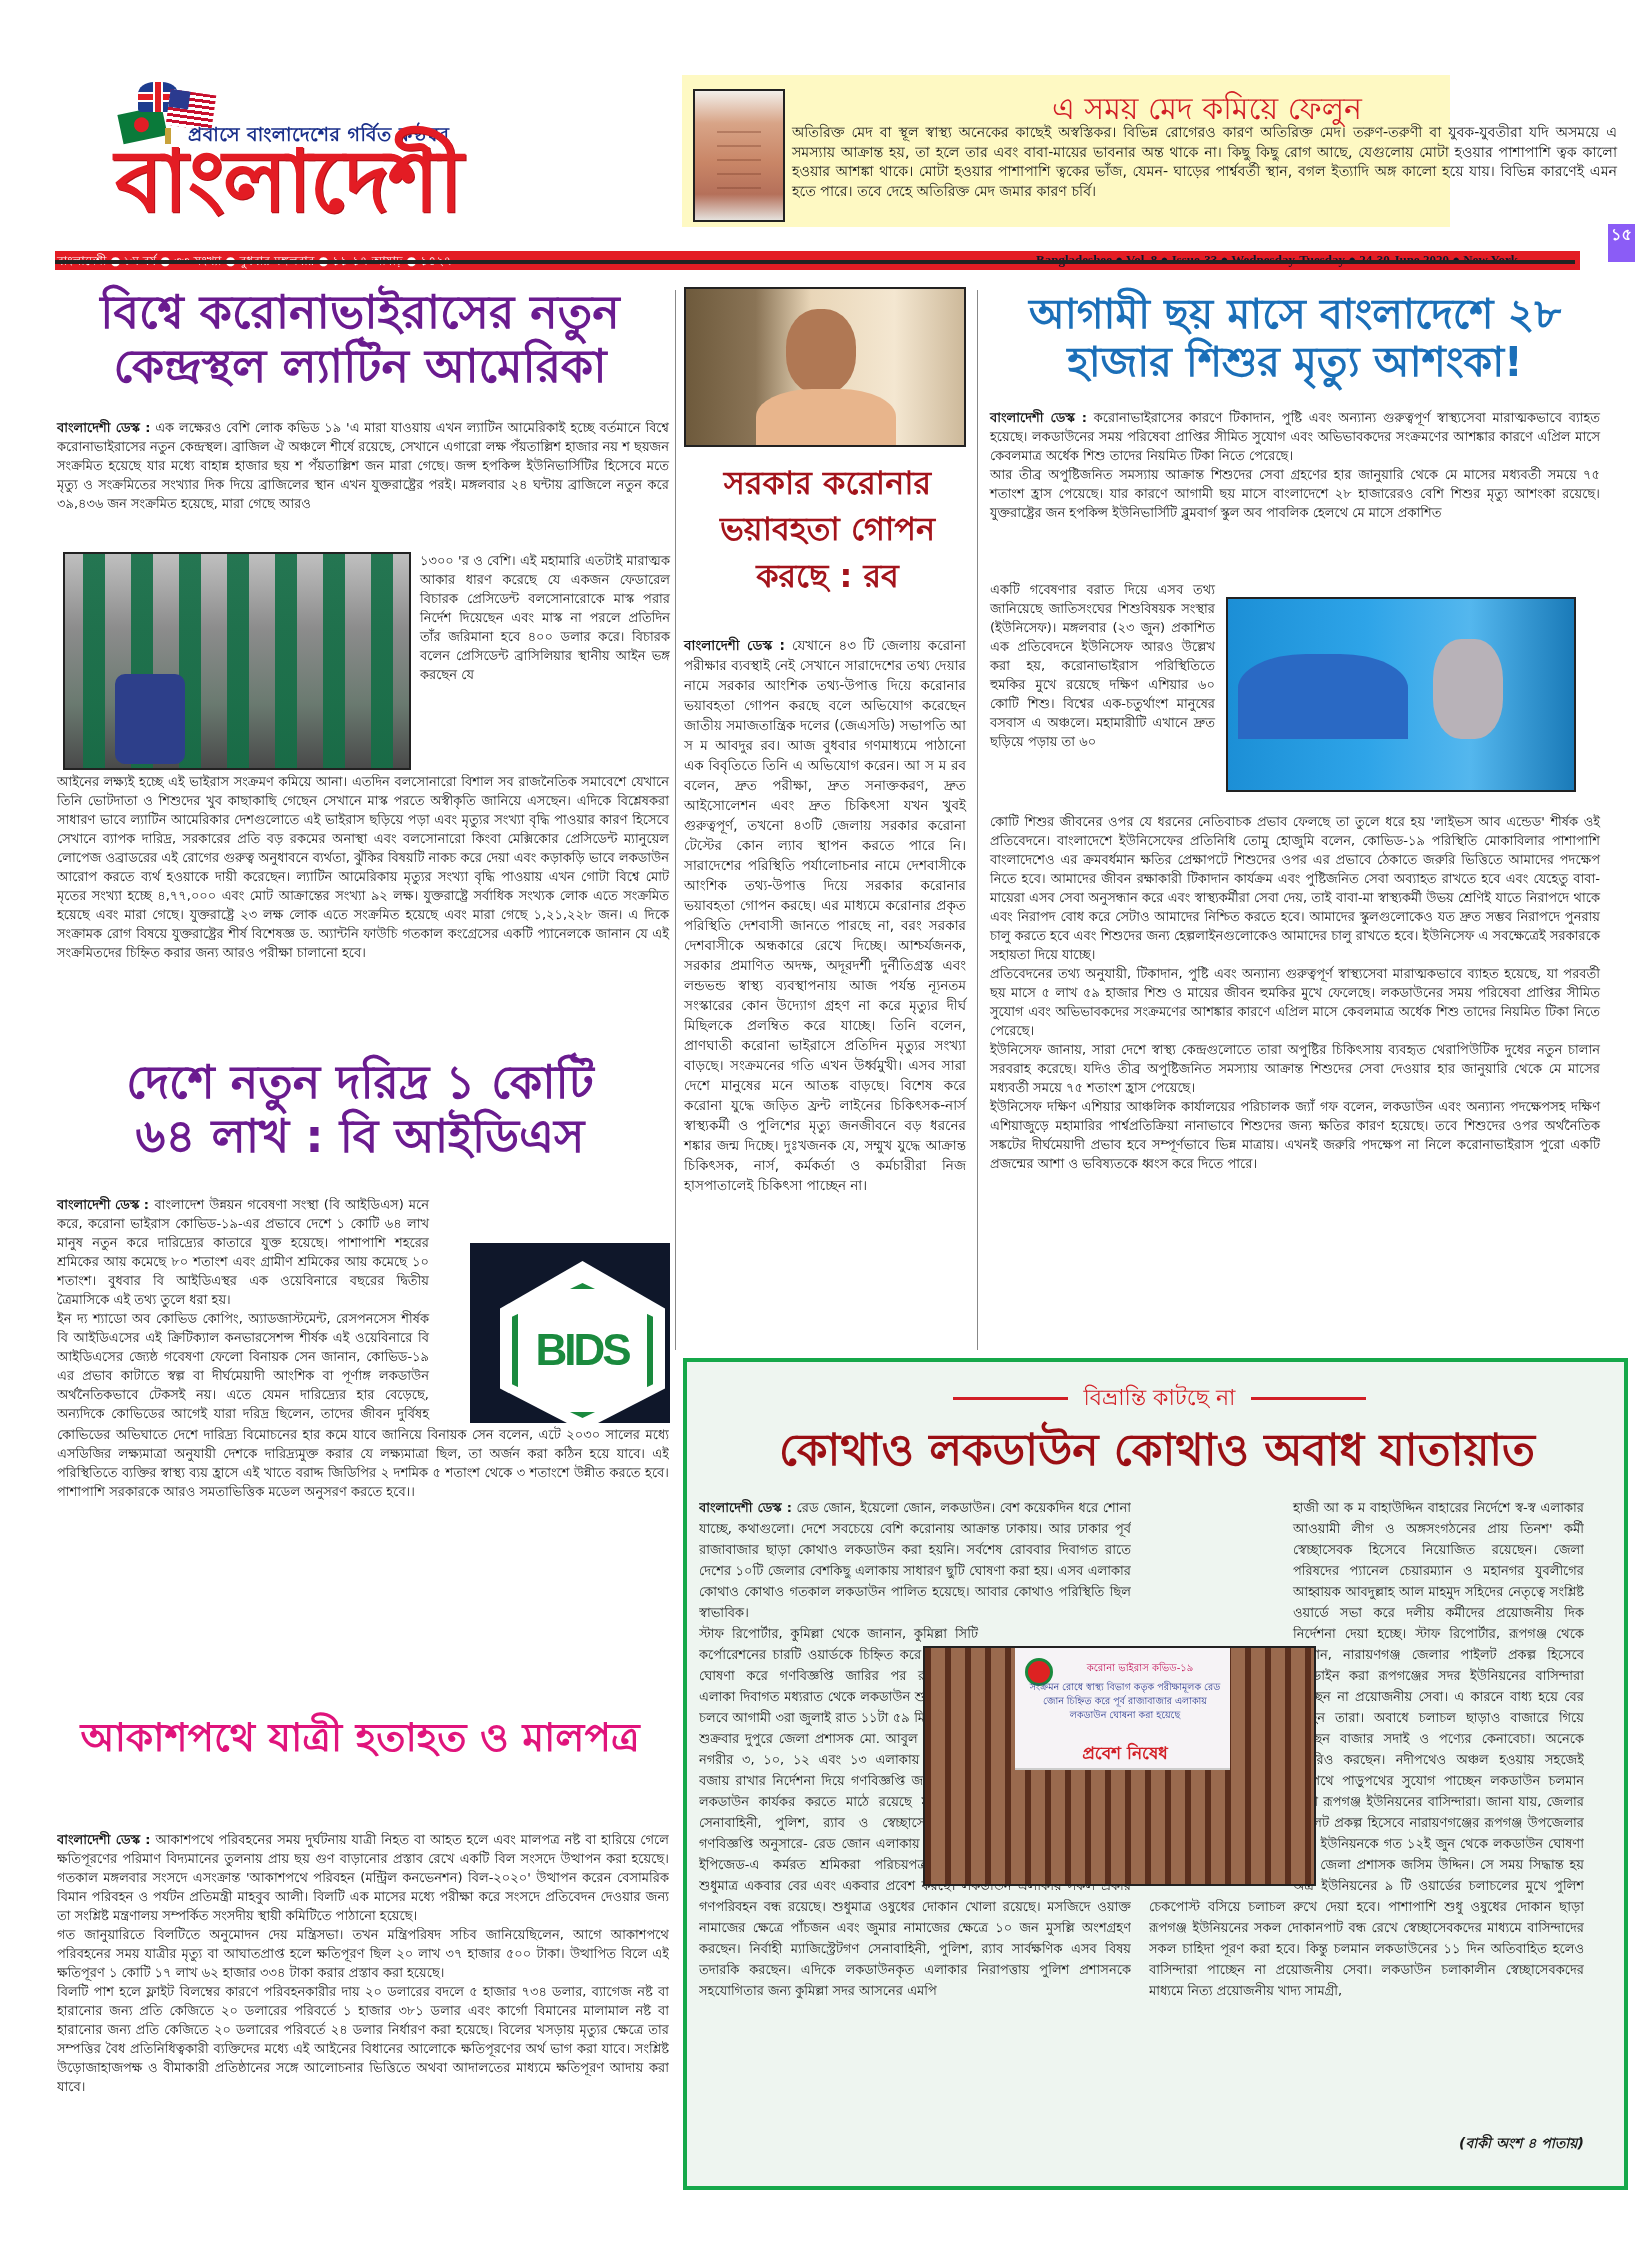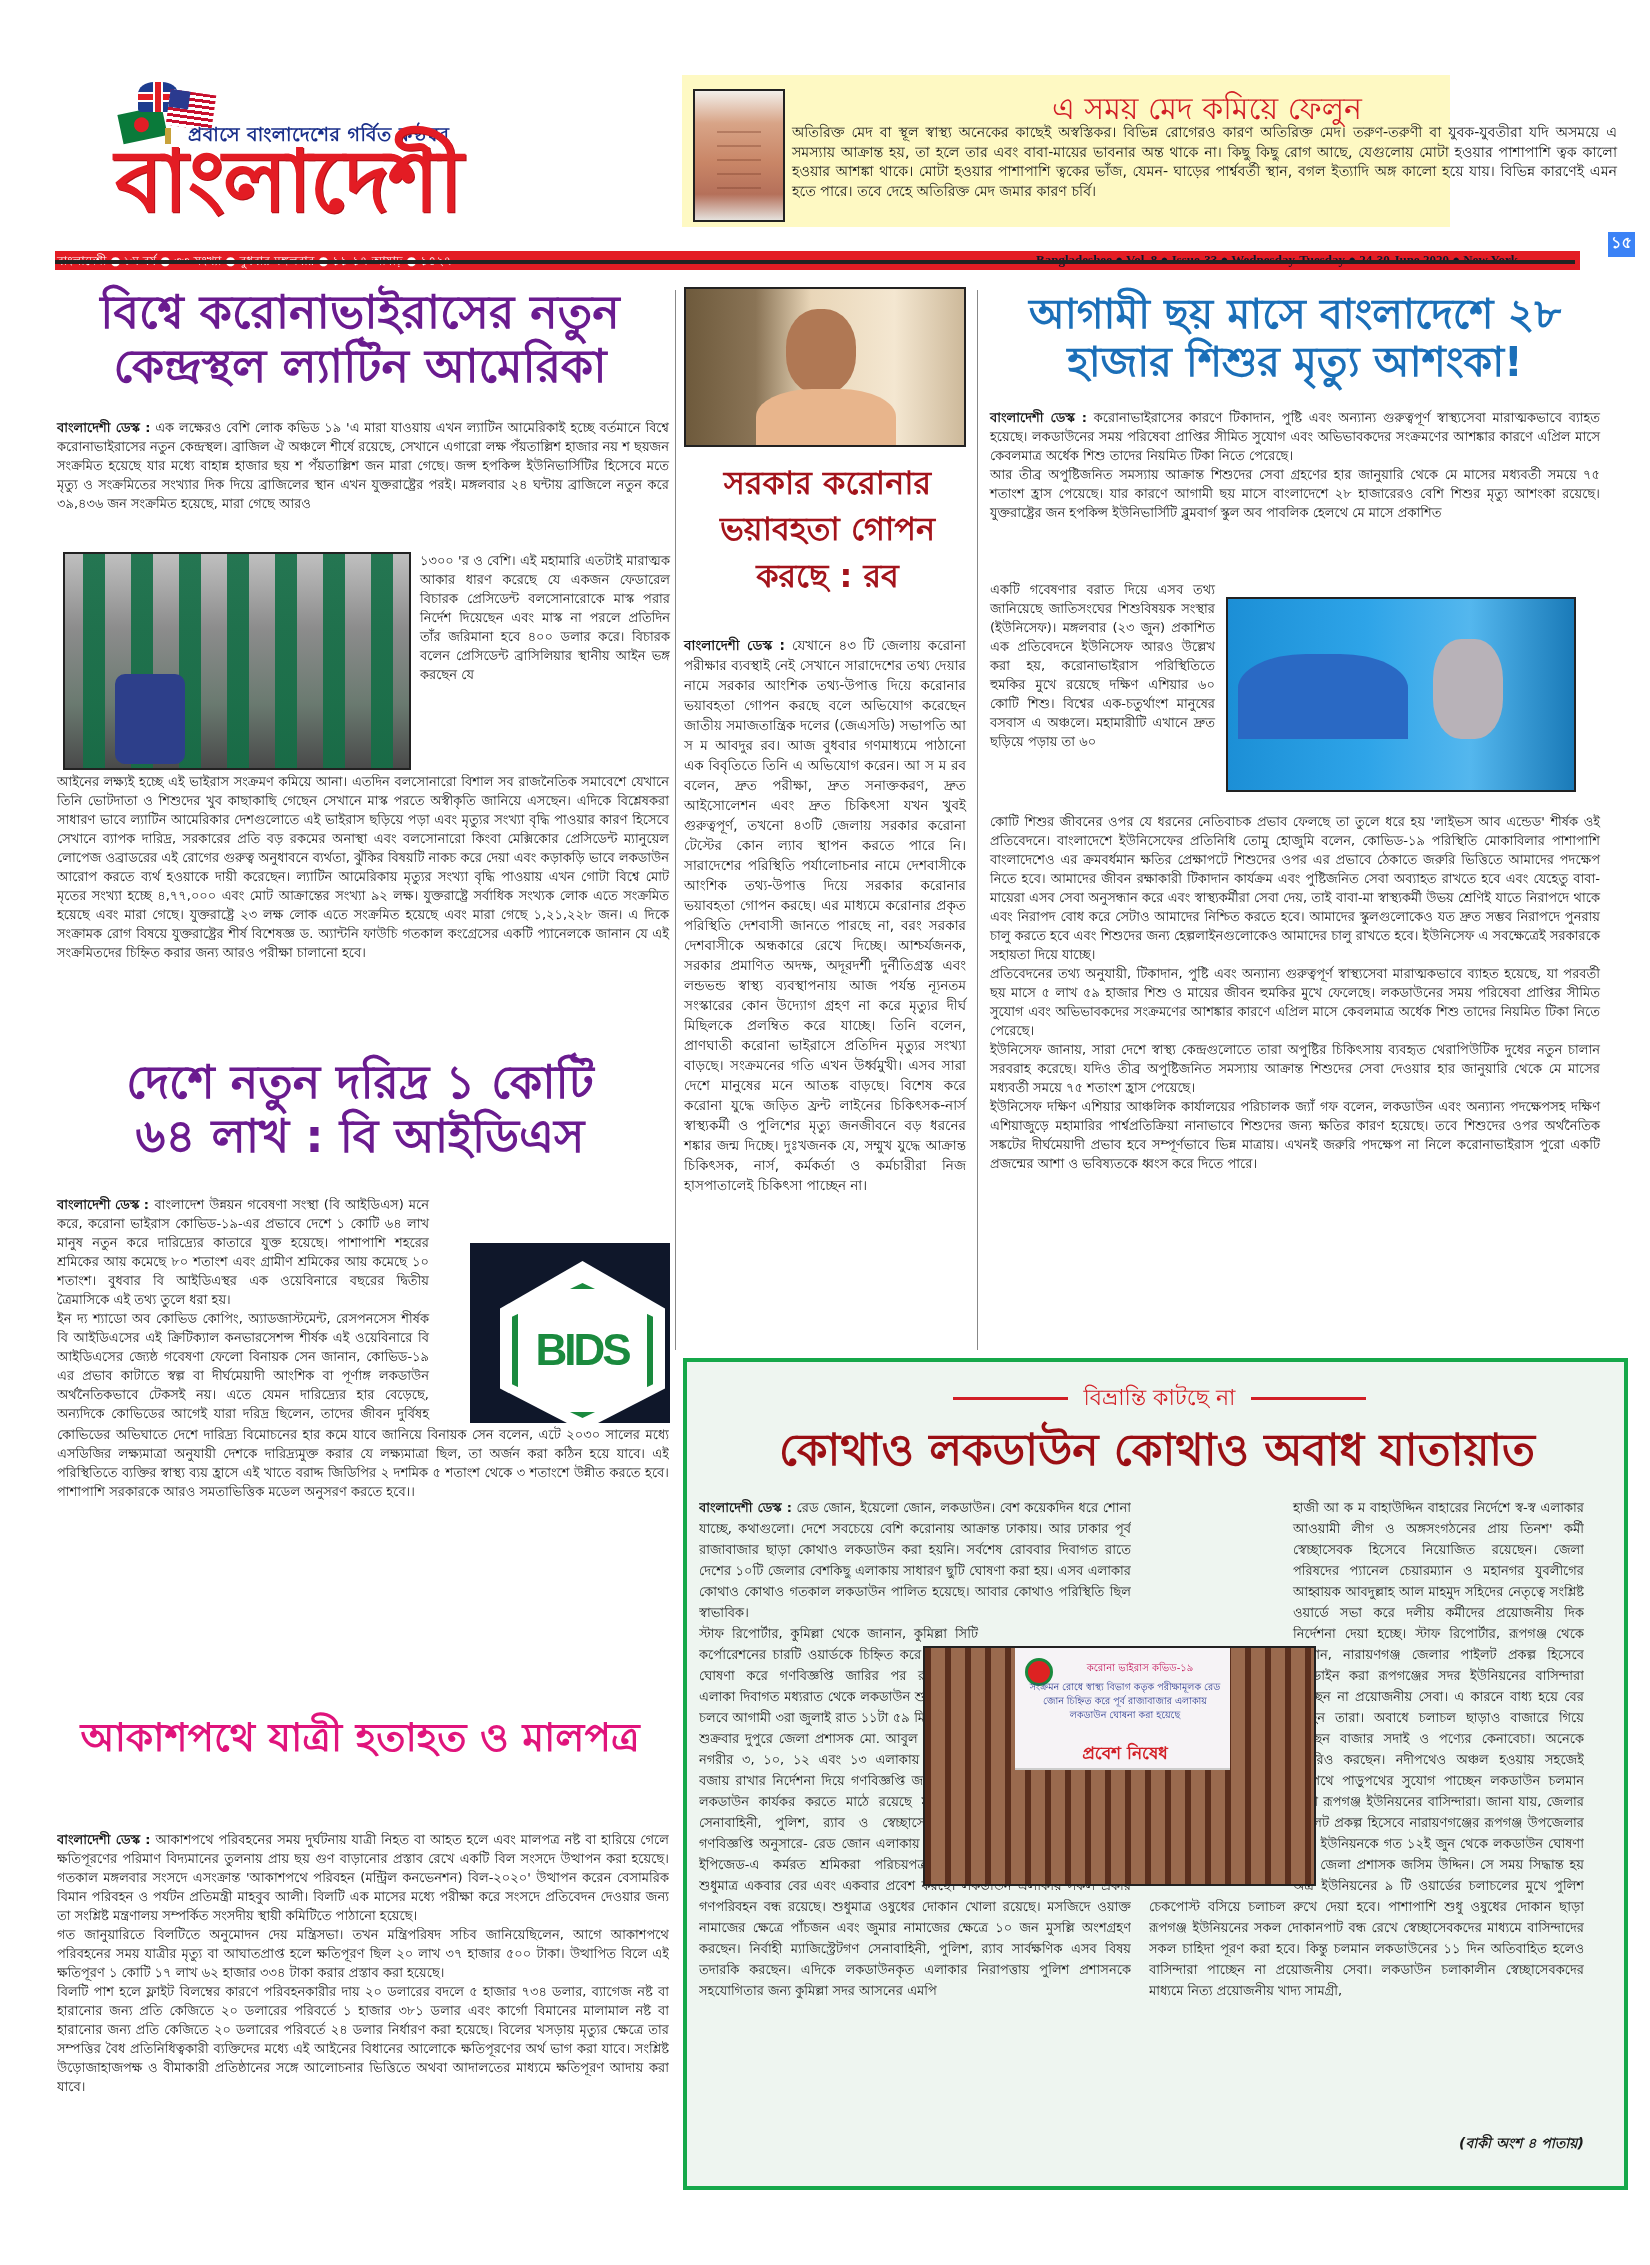--- a/index.html
+++ b/index.html
@@ -29,21 +29,21 @@
     background: linear-gradient(180deg, #f2efea 0%, #d8a487 25%, #c98667 55%, #b5705a 80%, #e5e1dc 100%); }
   #promo .img::before { content: ""; position: absolute; left: 22px; top: 40px; width: 44px; height: 60px;
     background: repeating-linear-gradient(180deg, rgba(120,60,40,0.35) 0 2px, transparent 2px 14px); }
   #promo h2 { position: absolute; left: 115px; top: 10px; width: 820px; text-align: center; font-size: 30px; font-weight: normal; color: #d21f26; }
   #promo p { position: absolute; left: 110px; top: 48px; width: 825px; font-size: 14.2px; line-height: 19.5px; text-align: justify; color: #1a1a1a; }
 
   
   #datebar { left: 55px; top: 251px; width: 1525px; height: 19px; background: #e31c24; text-align: center; }
   #datebar .bn { position: absolute; left: 2px; top: 1px; font-size: 12px; color: #fff; white-space: nowrap; }
   #datebar .en { position: absolute; right: 62px; top: 1px; font-size: 13px; color: #0f172a; font-family: "Liberation Serif", serif; font-weight: bold; white-space: nowrap; }
-  #pagenum { left: 1608px; top: 232px; width: 27px; height: 25px; background: #3b82f6; color: #fff; font-size: 16px; font-weight: bold; text-align: center; line-height: 22px; }
+  #pagenum { left: 1608px; top: 224px; width: 27px; height: 38px; background: #8b5cf6; color: #fff; font-size: 16px; font-weight: bold; text-align: center; line-height: 22px; }
   #rule { left: 55px; top: 260px; width: 1520px; height: 4px; background: #222; }
 
   
   .hl { position: absolute; text-align: center; font-weight: bold; line-height: 1.18; }
   .body { position: absolute; font-size: 13px; line-height: 19px; text-align: justify; color: #1a1a1a; }
   .lead { font-weight: bold; }
   .col-rule { position: absolute; width: 1px; background: #888; }
 
   
   .photo { position: absolute; border: 2px solid #222; overflow: hidden; }

